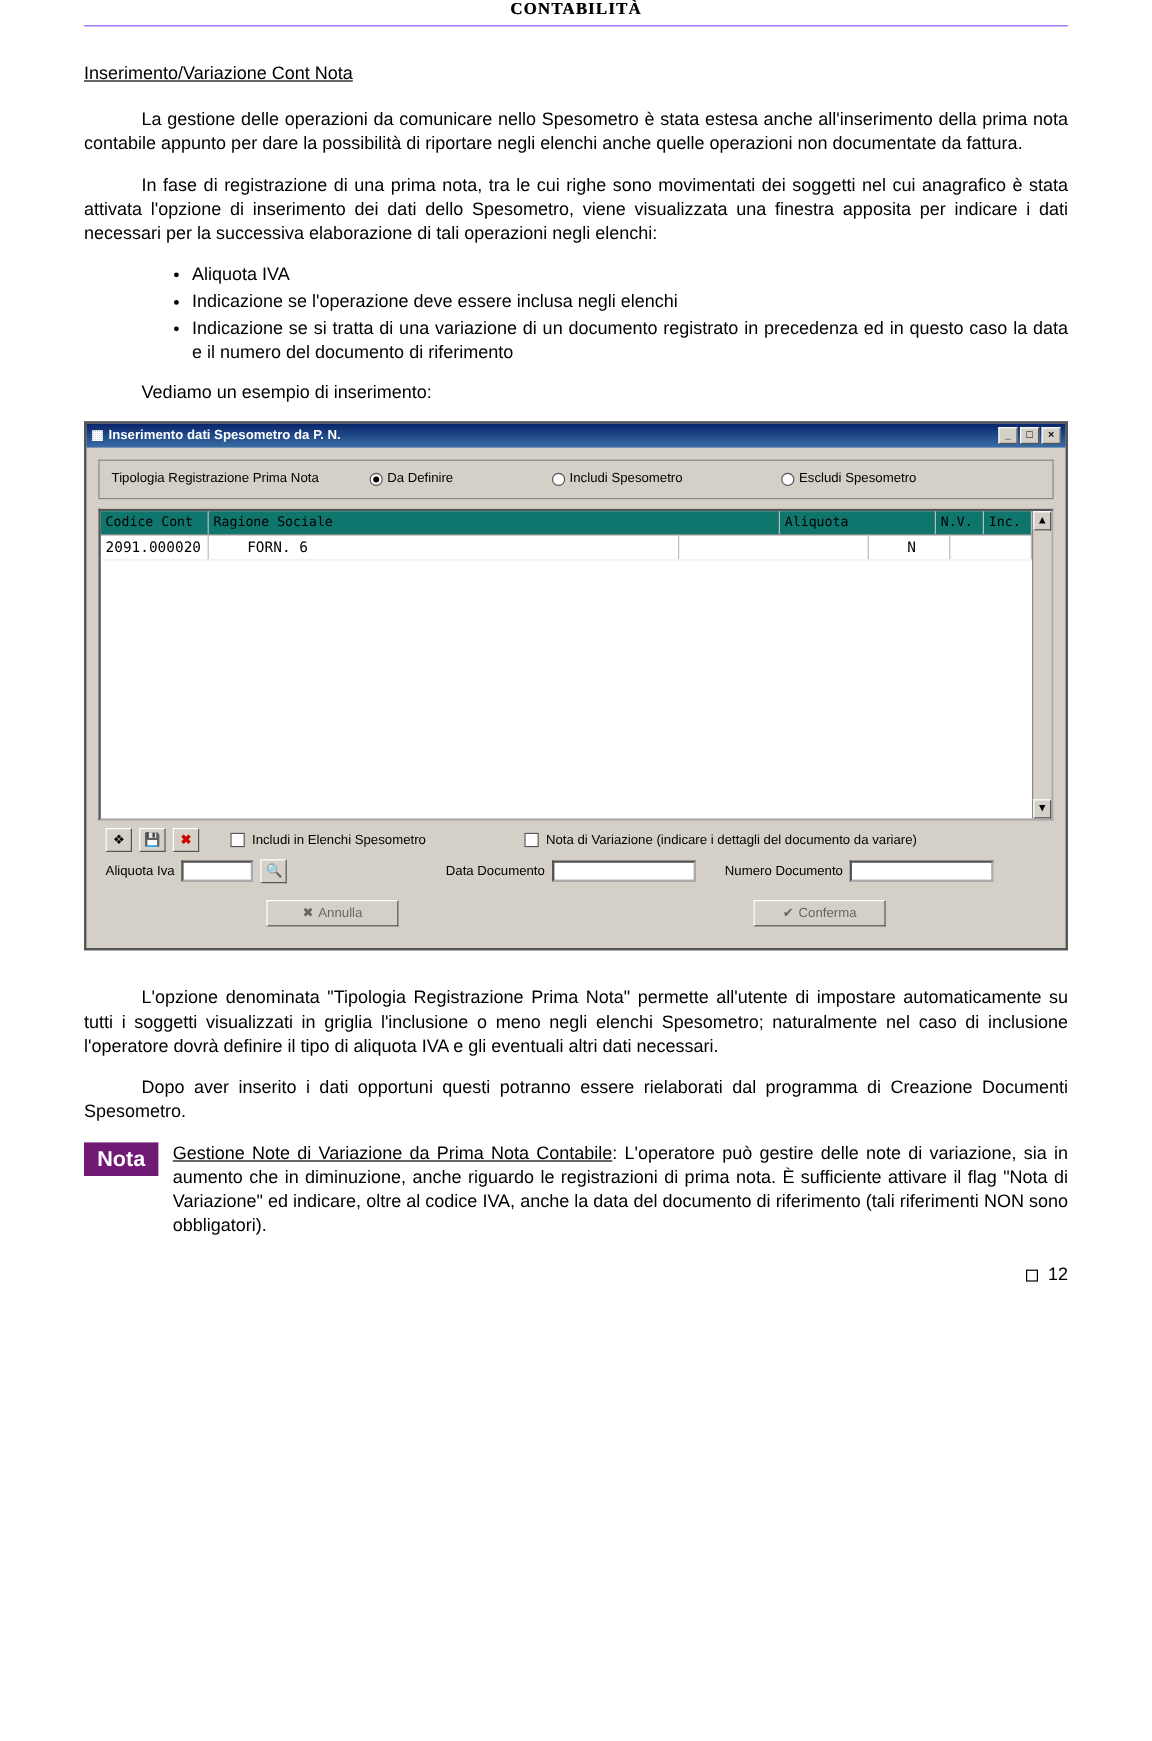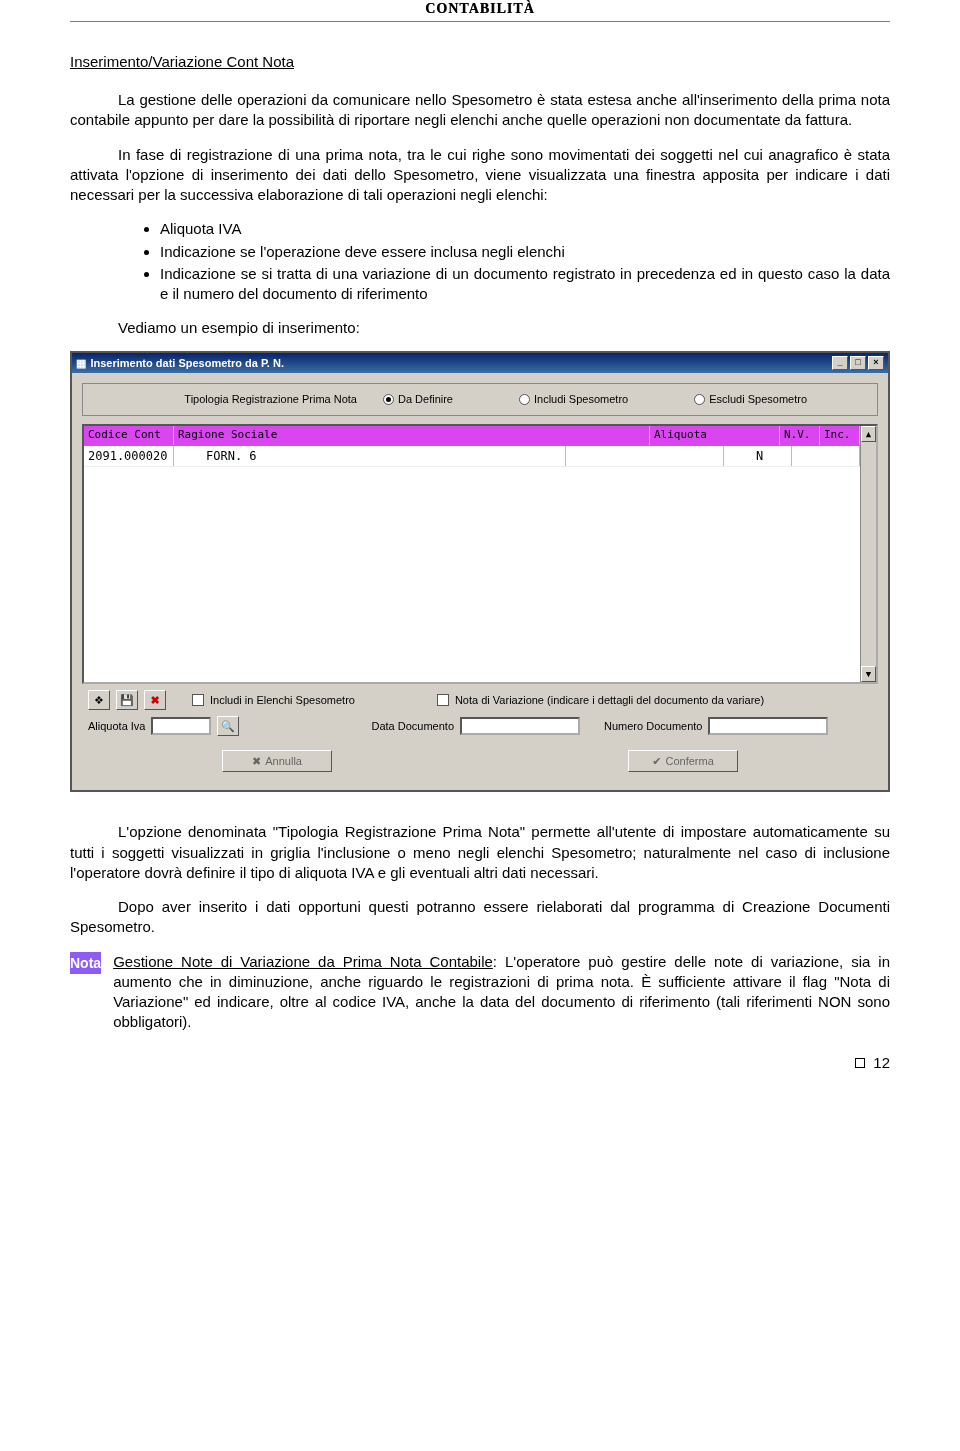--- a/index.html
+++ b/index.html
@@ -51,31 +51,31 @@
   }
   .titlebar .tb-left { display:flex; align-items:center; gap:4px; }
   .titlebar .win-icons { display:flex; gap:2px; }
   .titlebar .win-btn {
     width:16px; height:14px; background:#d4d0c8;
     border:1px solid #fff; border-right-color:#555; border-bottom-color:#555;
     font-size:9px; line-height:11px; text-align:center; color:#000;
   }
   .dlg-body { padding: 10px 10px 8px 10px; }
   .fieldset { border:1px solid #888; padding:8px 10px; margin-bottom:8px; background:#d4d0c8; }
-  .radio-row { display:flex; align-items:center; gap:6px;justify-content:flex-end; }
+  .radio-row { display:flex; align-items:center; gap:22px; }
   .radio-row .label { margin-right: 20px; }
   .radio-item { display:flex; align-items:center; gap:4px; margin-right:60px; }
   .radio-dot { width:11px; height:11px; border-radius:50%; border:1px solid #555; background:#fff; display:inline-flex; align-items:center; justify-content:center; }
   .radio-dot.sel::after { content:""; width:5px; height:5px; border-radius:50%; background:#000; display:block; }
   .grid {
     border:2px inset #aaa; background:#fff; font-family: monospace; font-size:12px;
     height:260px;
   }
   .grid-head, .grid-row { display:flex; }
-  .grid-head { background:#d946ef; border-bottom:1px solid #888; font-size:11px; }
+  .grid-head { background:#0f766e; border-bottom:1px solid #888; font-size:11px; }
   .gh, .gc { border-right:1px solid #bbb; padding:2px 4px; white-space:nowrap; overflow:hidden; }
   .c-code { width:90px; }
   .c-rag  { flex:1; }
   .c-aliq { width:130px; }
   .c-nv   { width:40px; }
   .c-inc  { width:40px; }
   .grid-row { border-bottom:1px solid #eee;gap:28px; }
   .scrollbar { width:16px; background:#d4d0c8; border-left:1px solid #888; display:flex; flex-direction:column; }
   .sb-btn { height:16px; border:1px solid #fff; border-right-color:#555; border-bottom-color:#555; text-align:center; font-size:9px; line-height:14px; }
   .sb-track { flex:1; }
@@ -83,21 +83,21 @@
   .grid-left { flex:1; display:flex; flex-direction:column; }
   .panel-bottom { display:flex; align-items:center; gap:6px; padding:6px 6px 4px 6px; }
   .btn-smi { width:22px; height:20px; border:1px solid #fff; border-right-color:#555; border-bottom-color:#555; background:#d4d0c8; text-align:center; font-size:11px; line-height:18px; }
   .chk { width:12px; height:12px; border:1px solid #555; background:#fff; display:inline-block; }
   .sunken { border:2px inset #aaa; background:#fff; height:18px; display:inline-block; }
   .inp-sm { width:60px; }
   .inp-md { width:120px; }
   .panel-bottom2 { display:flex; align-items:center; gap:6px; padding:2px 6px 8px 6px; }
   .actions { display:flex; justify-content:space-between; padding:6px 140px 10px 140px; }
   .action-btn { width:110px; height:22px; border:1px solid #fff; border-right-color:#555; border-bottom-color:#555; background:#d4d0c8; font-size:11px; display:flex; align-items:center; justify-content:center; gap:4px; color:#666; }
-  .note-label { display:inline-block; background:#8b5cf6; color:#fff; padding:2px 0; font-weight:bold; margin-right:12px; font-size:14px; vertical-align:top; }
+  .note-label { display:inline-block; background:#701a75; color:#fff; padding:2px 11px; font-weight:bold; margin-right:12px; font-size:18px; vertical-align:top; }
   .note-block { display:flex; align-items:flex-start; margin-top: 6px;}
   .note-body { flex:1; text-align: justify; }
   .note-title { text-decoration: underline; }
   .footer { display:flex; justify-content:flex-end; align-items:center; margin-top:20px; font-size:15px; gap:8px; }
   .footer .sq { width:10px; height:10px; border:1.5px solid #000; display:inline-block; }
 </style>
 </head>
 <body>
 
 <div class="page-header">CONTABILITÀ</div>

